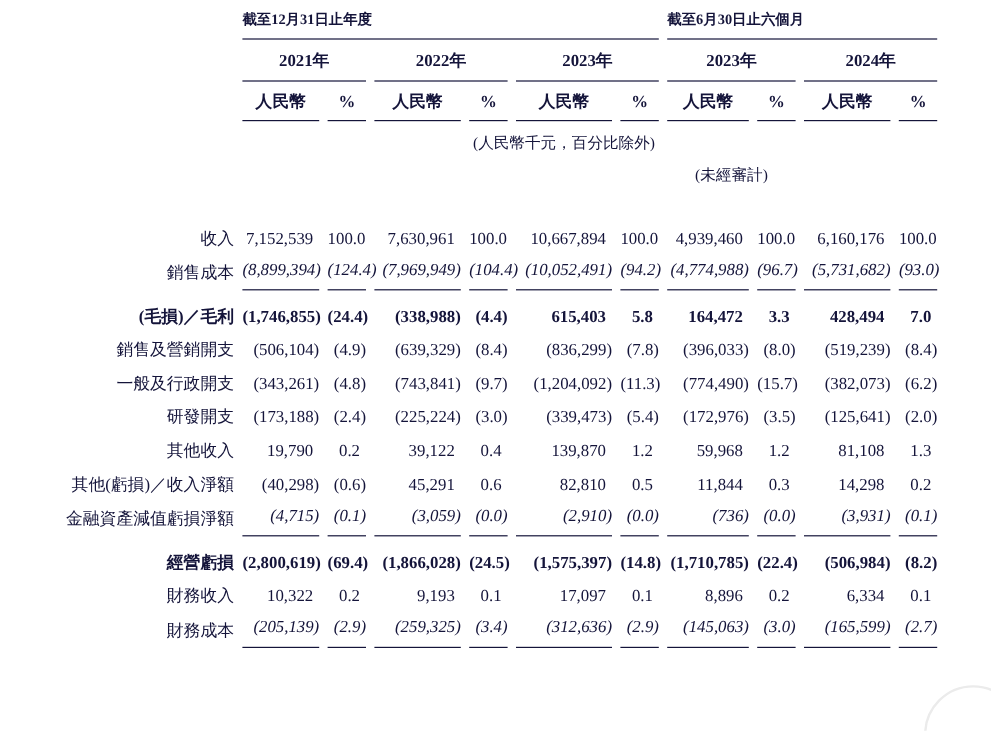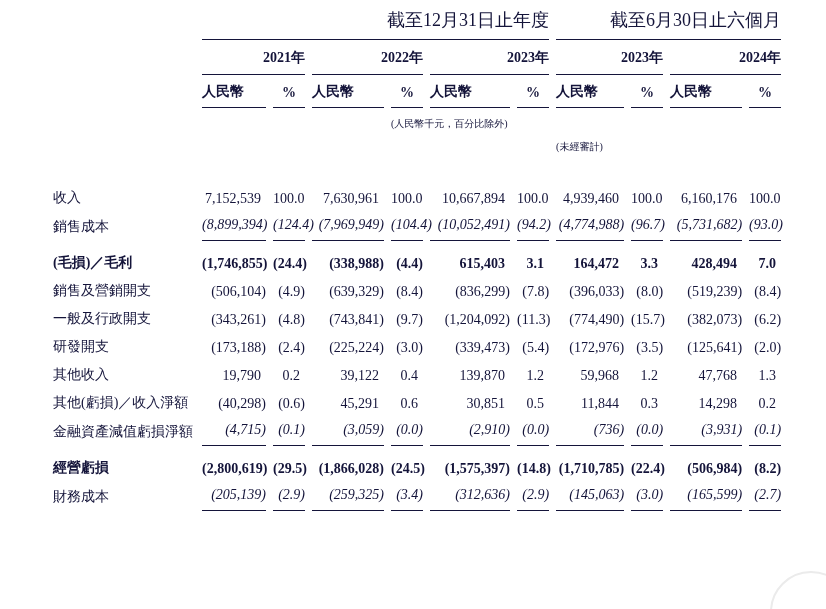--- a/index.html
+++ b/index.html
@@ -22,48 +22,48 @@
   }
   th, td {
     padding: 0;
     font-size: 14px;
     font-weight: normal;
     white-space: nowrap;
     vertical-align: bottom;
   }
   
   th.grp {
-    font-weight: normal;
-    text-align: right;
+    font-weight: bold;
+    text-align: left;
     border-bottom: 1.5px solid #14143a;
     padding: 2px 0 7px 0;
-    font-size: 18px;
+    font-size: 12px;
   }
   th.yr {
     font-weight: bold;
-    text-align: right;
+    text-align: center;
     border-bottom: 1.5px solid #14143a;
     padding: 9px 0 7px 0;
   }
   th.colhdr {
     font-weight: bold;
     border-bottom: 1.5px solid #14143a;
     padding: 8px 0 6px 0;
   }
-  th.colhdr.cur { text-align: left; }
+  th.colhdr.cur { text-align: center; }
   th.colhdr.pct { text-align: center; }
   td.note {
-    text-align: left;
+    text-align: center;
     padding-top: 9px;
-    font-size: 10px;
+    font-size: 13px;
   }
   td.spacer { height: 30px; }
 
   
-  td.lbl { text-align: left; padding: 5px 0; }
+  td.lbl { text-align: right; padding: 5px 0; }
   td.v   { text-align: right; padding: 5px 0; }
   td.v.np { padding-right: 5px; }      
   tr.bold td { font-weight: bold; }
   tr.ul-row td.v { border-bottom: 1.5px solid #14143a; padding-bottom: 7px; font-style: italic; }
   tr.gap td { padding-top: 13px; }
 
   
   .corner-artifact {
     position: absolute;
     right: -26px; bottom: -38px;
@@ -161,21 +161,21 @@
           <td class="v">(5,731,682)</td>
           <td class="v">(93.0)</td>
         </tr>
         <tr class=" bold gap">
           <td class="lbl">(毛損)／毛利</td>
           <td class="v">(1,746,855)</td>
           <td class="v">(24.4)</td>
           <td class="v">(338,988)</td>
           <td class="v">(4.4)</td>
           <td class="v np">615,403</td>
-          <td class="v np">3.1</td>
+          <td class="v np">5.8</td>
           <td class="v np">164,472</td>
           <td class="v np">3.3</td>
           <td class="v np">428,494</td>
           <td class="v np">7.0</td>
         </tr>
         <tr class="">
           <td class="lbl">銷售及營銷開支</td>
           <td class="v">(506,104)</td>
           <td class="v">(4.9)</td>
           <td class="v">(639,329)</td>
@@ -216,30 +216,30 @@
         <tr class="">
           <td class="lbl">其他收入</td>
           <td class="v np">19,790</td>
           <td class="v np">0.2</td>
           <td class="v np">39,122</td>
           <td class="v np">0.4</td>
           <td class="v np">139,870</td>
           <td class="v np">1.2</td>
           <td class="v np">59,968</td>
           <td class="v np">1.2</td>
-          <td class="v np">47,768</td>
+          <td class="v np">81,108</td>
           <td class="v np">1.3</td>
         </tr>
         <tr class="">
           <td class="lbl">其他(虧損)／收入淨額</td>
           <td class="v">(40,298)</td>
           <td class="v">(0.6)</td>
           <td class="v np">45,291</td>
           <td class="v np">0.6</td>
-          <td class="v np">30,851</td>
+          <td class="v np">82,810</td>
           <td class="v np">0.5</td>
           <td class="v np">11,844</td>
           <td class="v np">0.3</td>
           <td class="v np">14,298</td>
           <td class="v np">0.2</td>
         </tr>
         <tr class=" ul-row">
           <td class="lbl">金融資產減值虧損淨額</td>
           <td class="v">(4,715)</td>
           <td class="v">(0.1)</td>
@@ -248,29 +248,42 @@
           <td class="v">(2,910)</td>
           <td class="v">(0.0)</td>
           <td class="v">(736)</td>
           <td class="v">(0.0)</td>
           <td class="v">(3,931)</td>
           <td class="v">(0.1)</td>
         </tr>
         <tr class=" bold gap">
           <td class="lbl">經營虧損</td>
           <td class="v">(2,800,619)</td>
-          <td class="v">(29.5)</td>
+          <td class="v">(69.4)</td>
           <td class="v">(1,866,028)</td>
           <td class="v">(24.5)</td>
           <td class="v">(1,575,397)</td>
           <td class="v">(14.8)</td>
           <td class="v">(1,710,785)</td>
           <td class="v">(22.4)</td>
           <td class="v">(506,984)</td>
           <td class="v">(8.2)</td>
+        </tr>
+        <tr class="">
+          <td class="lbl">財務收入</td>
+          <td class="v np">10,322</td>
+          <td class="v np">0.2</td>
+          <td class="v np">9,193</td>
+          <td class="v np">0.1</td>
+          <td class="v np">17,097</td>
+          <td class="v np">0.1</td>
+          <td class="v np">8,896</td>
+          <td class="v np">0.2</td>
+          <td class="v np">6,334</td>
+          <td class="v np">0.1</td>
         </tr>
         <tr class=" ul-row">
           <td class="lbl">財務成本</td>
           <td class="v">(205,139)</td>
           <td class="v">(2.9)</td>
           <td class="v">(259,325)</td>
           <td class="v">(3.4)</td>
           <td class="v">(312,636)</td>
           <td class="v">(2.9)</td>
           <td class="v">(145,063)</td>

